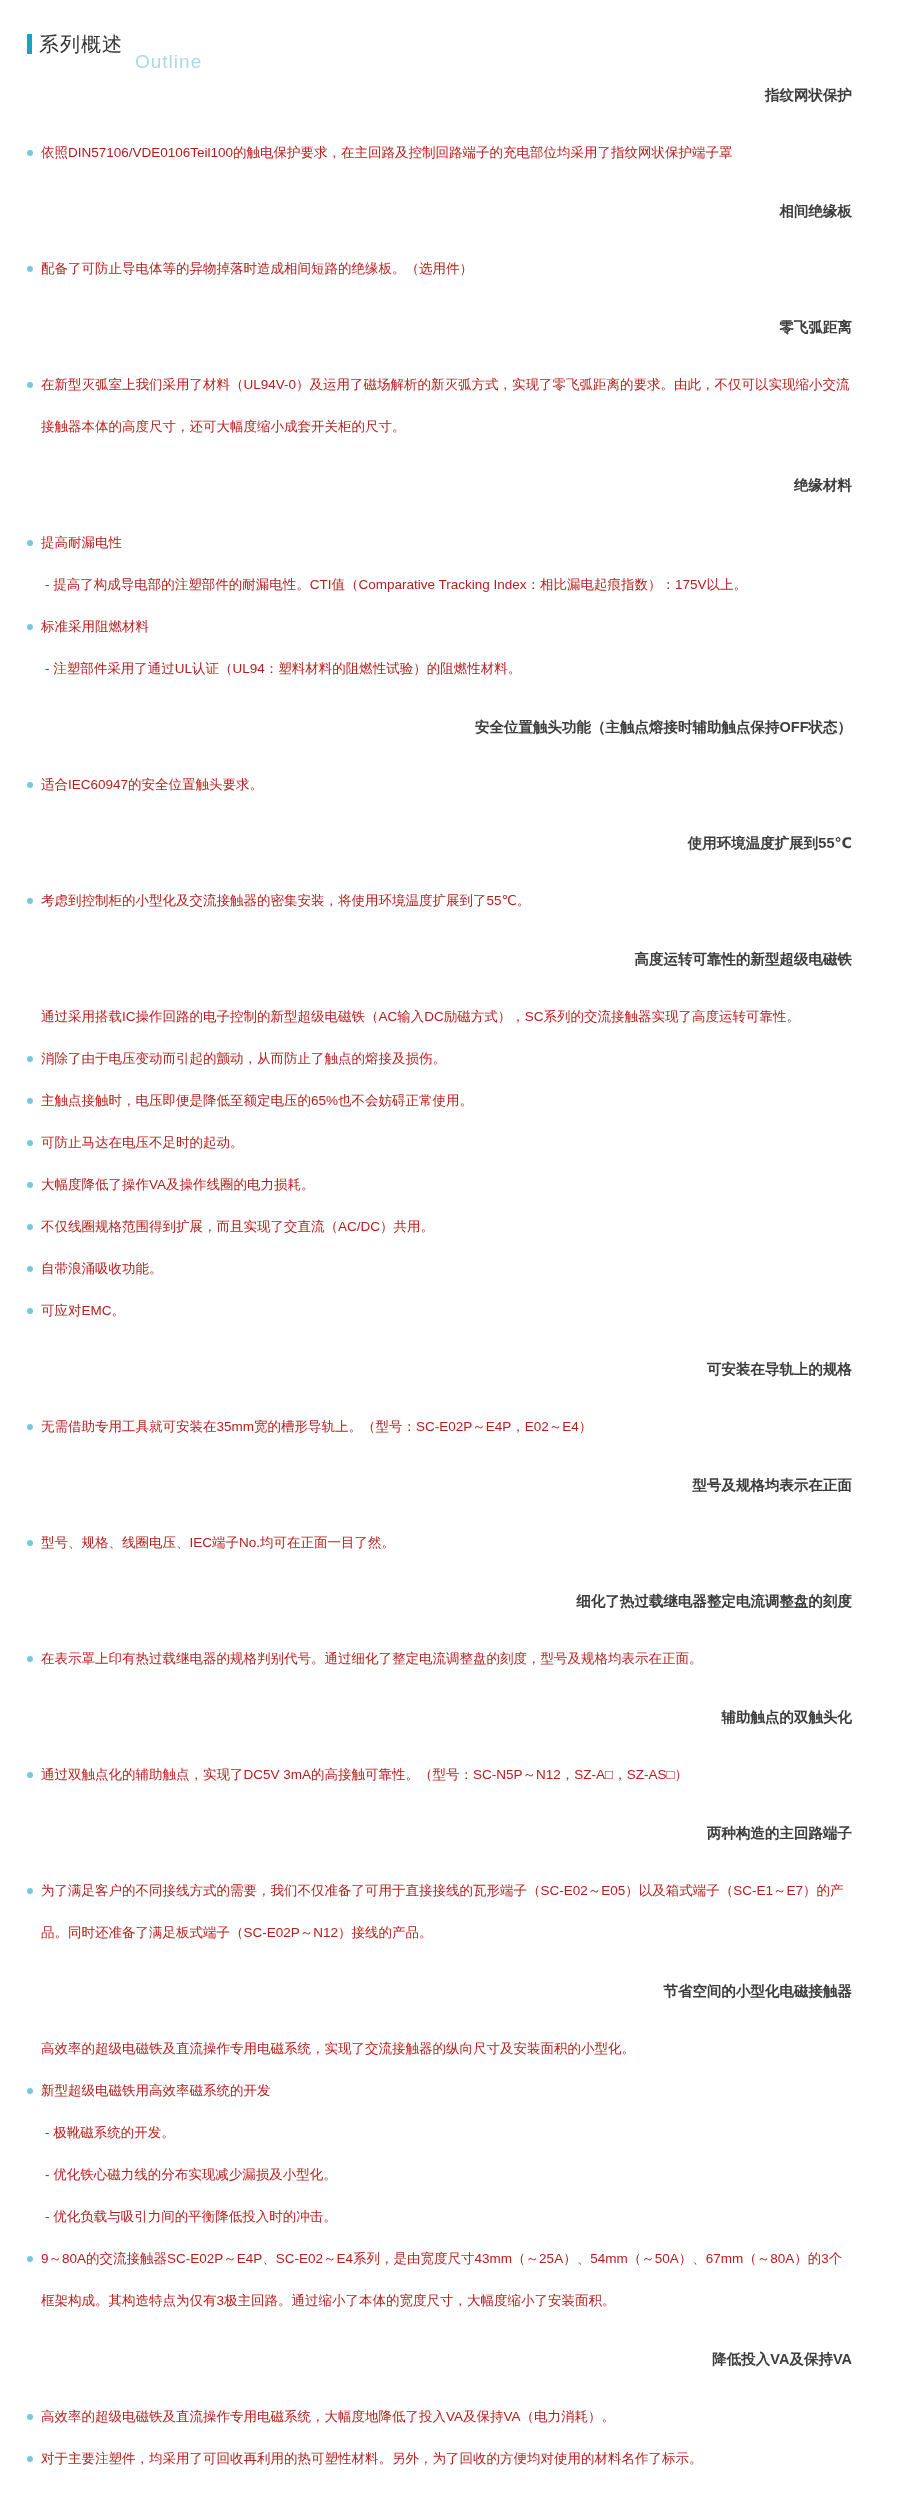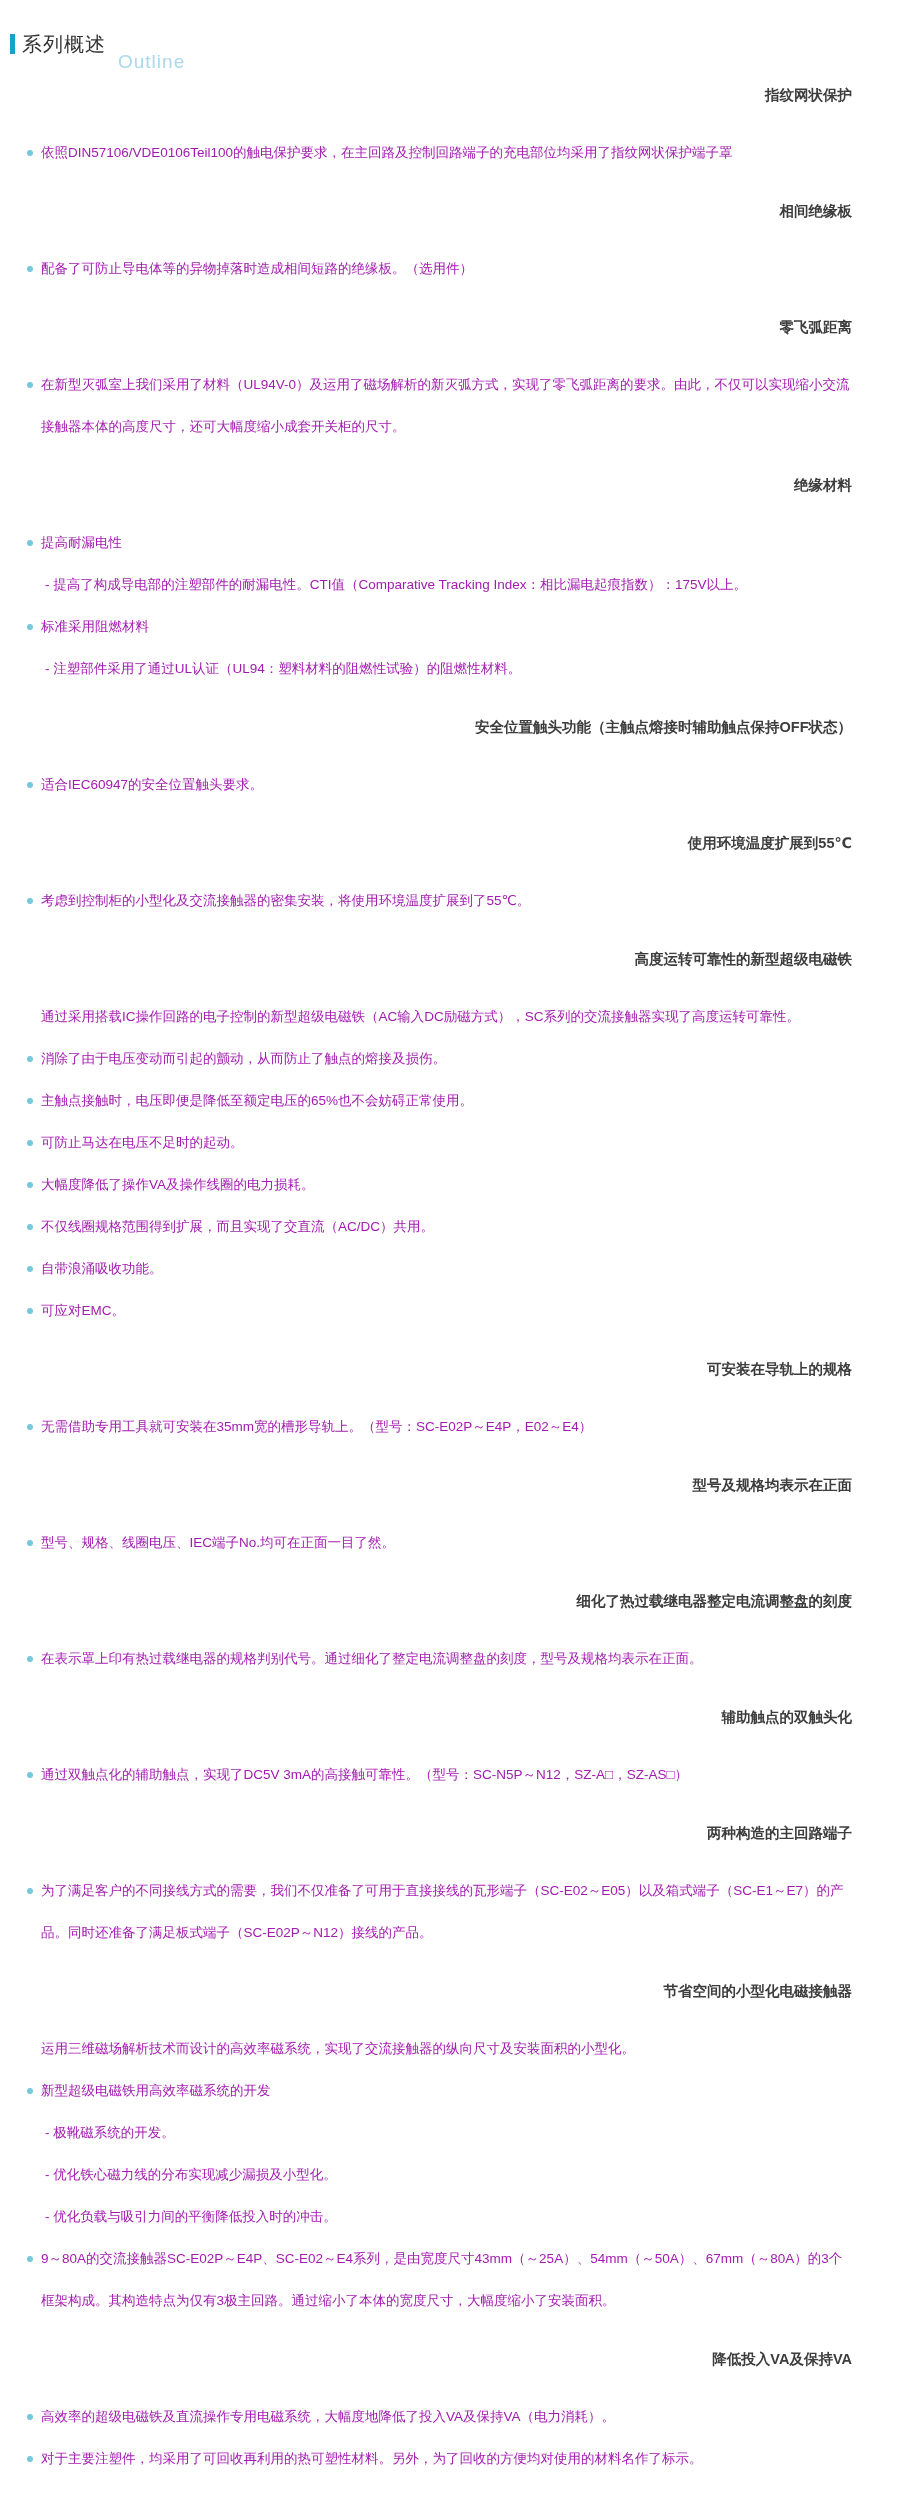--- a/index.html
+++ b/index.html
@@ -1,36 +1,36 @@
 <!DOCTYPE html>
 <html><head>
 <meta charset="utf-8">
 <style>
   html,body{margin:0;padding:0;background:#ffffff;}
   body{width:900px;font-family:"Liberation Sans","DejaVu Sans",sans-serif;}
   .page{width:900px;height:2503px;background:#ffffff;box-sizing:border-box;padding-top:30px;overflow:hidden;}
-  .page-title{padding-left:10px;height:28px;margin-bottom:14px;display:flex;align-items:center;}
+  .page-title{padding-left:27px;height:28px;margin-bottom:14px;display:flex;align-items:center;}
   .title-bar{display:inline-block;width:5px;height:20px;background:#17a2c6;margin-right:7px;}
   .title-zh{font-size:20px;color:#333333;letter-spacing:1px;}
   .title-en{font-size:19px;color:#a9d9ea;margin-left:12px;letter-spacing:1px;margin-top:36px;}
   #content{padding-right:48px;}
   .section-heading{
     padding-left:51px;
     font-size:14.5px;
     font-weight:bold;
     color:#3d3d3d;
     line-height:42px;
     margin:16px 0;
     text-align:right;
   }
   .item{
     position:relative;
     padding-left:41px;
     font-size:13.5px;
-    color:#a21caf;
+    color:#b91c1c;
     line-height:42px;
   }
   .item.sub{padding-left:45px;}
   .dot{
     position:absolute;
     left:27px;
     top:18px;
     width:6px;
     height:6px;
     border-radius:50%;
@@ -75,21 +75,21 @@
       <div class="item bullet"><span class="dot"></span><span>无需借助专用工具就可安装在35mm宽的槽形导轨上。（型号：SC-E02P～E4P，E02～E4）</span></div>
       <div class="section-heading">型号及规格均表示在正面</div>
       <div class="item bullet"><span class="dot"></span><span>型号、规格、线圈电压、IEC端子No.均可在正面一目了然。</span></div>
       <div class="section-heading">细化了热过载继电器整定电流调整盘的刻度</div>
       <div class="item bullet"><span class="dot"></span><span>在表示罩上印有热过载继电器的规格判别代号。通过细化了整定电流调整盘的刻度，型号及规格均表示在正面。</span></div>
       <div class="section-heading">辅助触点的双触头化</div>
       <div class="item bullet"><span class="dot"></span><span>通过双触点化的辅助触点，实现了DC5V 3mA的高接触可靠性。（型号：SC-N5P～N12，SZ-A□，SZ-AS□）</span></div>
       <div class="section-heading">两种构造的主回路端子</div>
       <div class="item bullet"><span class="dot"></span><span>为了满足客户的不同接线方式的需要，我们不仅准备了可用于直接接线的瓦形端子（SC-E02～E05）以及箱式端子（SC-E1～E7）的产品。同时还准备了满足板式端子（SC-E02P～N12）接线的产品。</span></div>
       <div class="section-heading">节省空间的小型化电磁接触器</div>
-      <div class="item para"><span>运用三维磁场解析技术而设计的高效率磁系统，实现了交流接触器的纵向尺寸及安装面积的小型化。</span></div>
+      <div class="item para"><span>高效率的超级电磁铁及直流操作专用电磁系统，实现了交流接触器的纵向尺寸及安装面积的小型化。</span></div>
       <div class="item bullet"><span class="dot"></span><span>新型超级电磁铁用高效率磁系统的开发</span></div>
       <div class="item sub"><span>- 极靴磁系统的开发。</span></div>
       <div class="item sub"><span>- 优化铁心磁力线的分布实现减少漏损及小型化。</span></div>
       <div class="item sub"><span>- 优化负载与吸引力间的平衡降低投入时的冲击。</span></div>
       <div class="item bullet"><span class="dot"></span><span>9～80A的交流接触器SC-E02P～E4P、SC-E02～E4系列，是由宽度尺寸43mm（～25A）、54mm（～50A）、67mm（～80A）的3个框架构成。其构造特点为仅有3极主回路。通过缩小了本体的宽度尺寸，大幅度缩小了安装面积。</span></div>
       <div class="section-heading">降低投入VA及保持VA</div>
       <div class="item bullet"><span class="dot"></span><span>高效率的超级电磁铁及直流操作专用电磁系统，大幅度地降低了投入VA及保持VA（电力消耗）。</span></div>
       <div class="item bullet"><span class="dot"></span><span>对于主要注塑件，均采用了可回收再利用的热可塑性材料。另外，为了回收的方便均对使用的材料名作了标示。</span></div>
     </div>
 </div>

